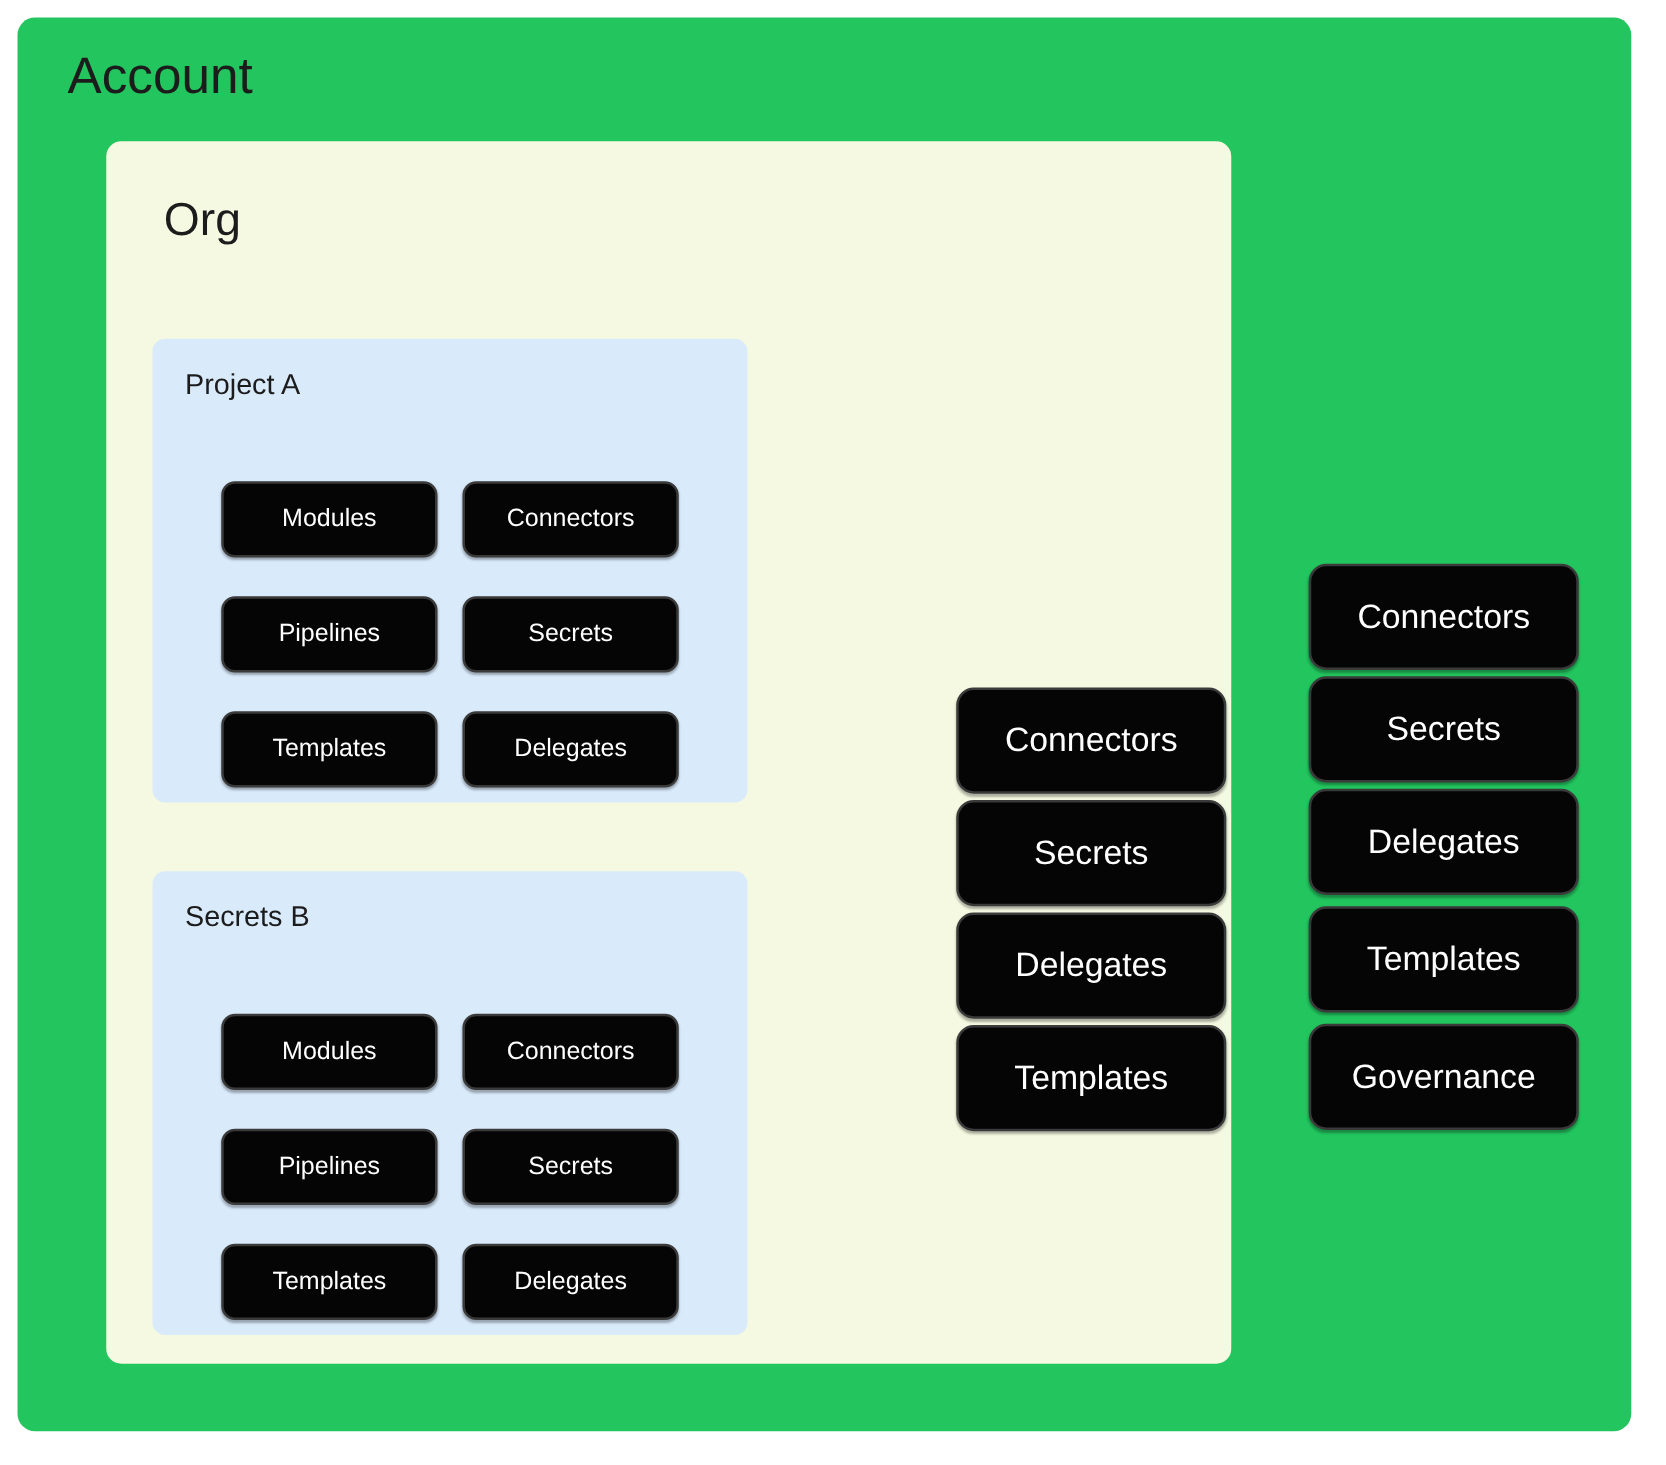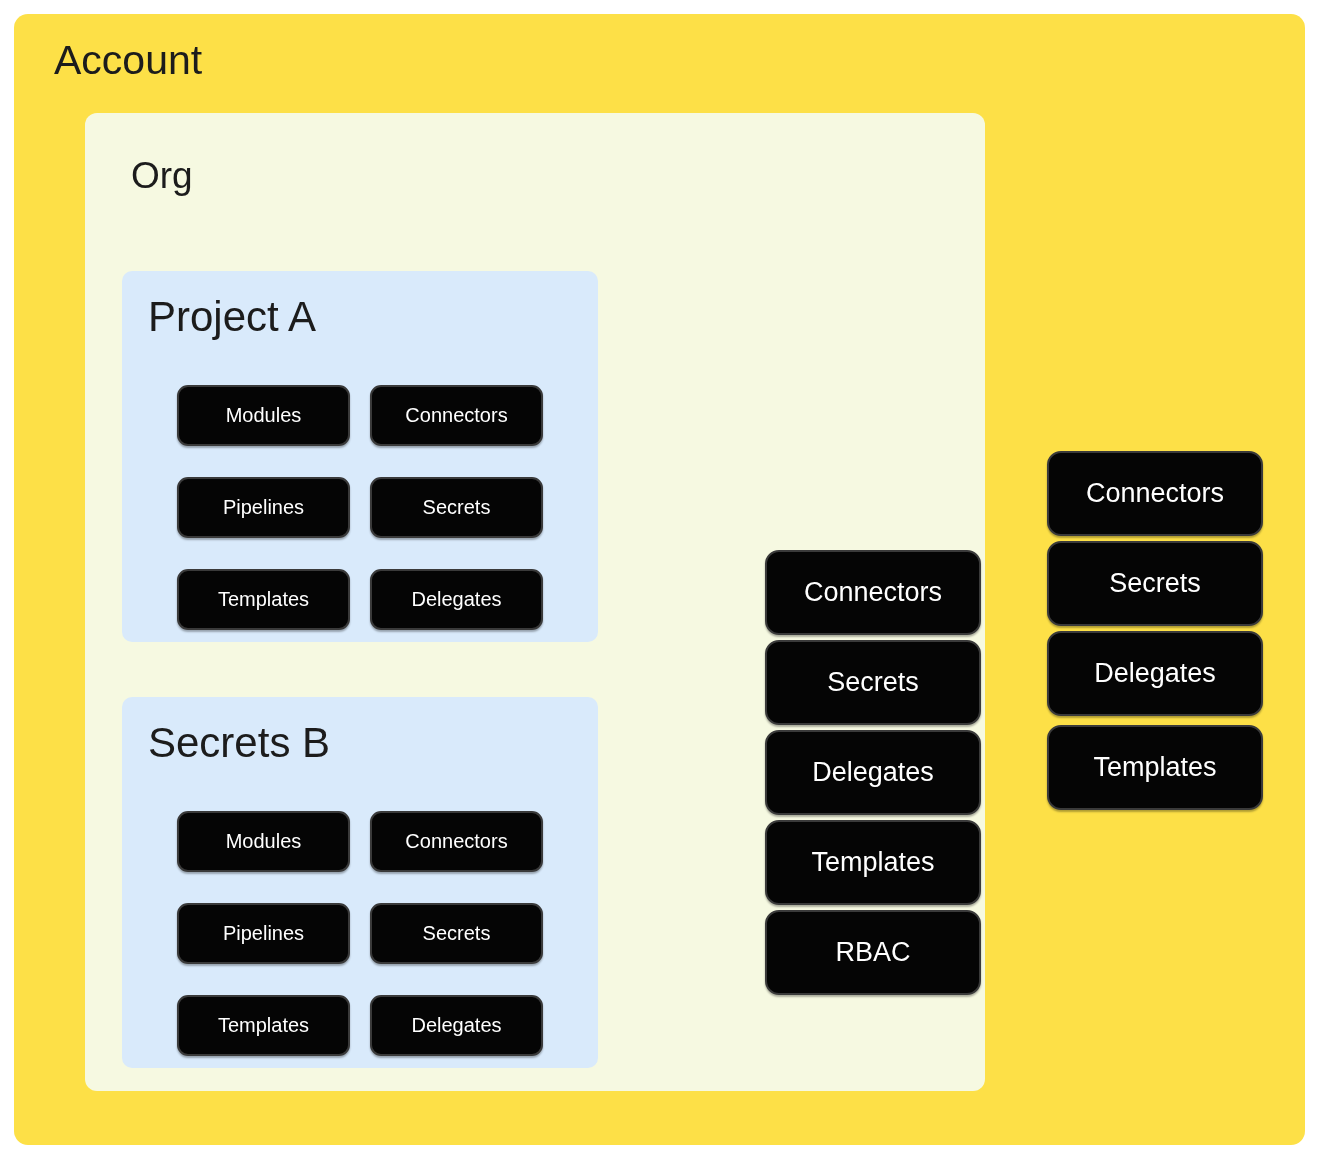--- a/index.html
+++ b/index.html
@@ -9,21 +9,21 @@
     font-family: "Liberation Sans", sans-serif;
     overflow: hidden;
   }
   #stage { position: relative; width: 1333px; height: 1172px; background: #ffffff; }
 
   
   .account-box {
     position: absolute;
     left: 14px; top: 14px;
     width: 1291px; height: 1131px;
-    background: #fde047;
+    background: #22c55e;
     border-radius: 14px;
   }
   .account-title {
     position: absolute;
     left: 40px; top: 26px;
     font-size: 41px;
     line-height: 1.0;
     color: #1c1c1c;
     font-weight: 400;
     letter-spacing: 0px;
@@ -53,21 +53,21 @@
     left: 37px;
     width: 476px;
     background: #d9eafb;
     border-radius: 10px;
   }
   .project-a { top: 158px; height: 371px; }
   .project-b { top: 584px; height: 371px; }
   .project-title {
     position: absolute;
     left: 26px; top: 25px;
-    font-size: 42px;
+    font-size: 23px;
     line-height: 1.0;
     color: #1c1c1c;
     font-weight: 400;
   }
 
   
   .project-grid {
     position: absolute;
     left: 55px; top: 114px;
     display: grid;
@@ -149,27 +149,27 @@
           <div class="pill pill-sm">Templates</div>
           <div class="pill pill-sm">Delegates</div>
         </div>
       </div>
 
       <div class="org-column">
         <div class="pill pill-lg">Connectors</div>
         <div class="pill pill-lg">Secrets</div>
         <div class="pill pill-lg">Delegates</div>
         <div class="pill pill-lg">Templates</div>
-        <div class="pill pill-lg">RBAC</div>
       </div>
 
     </div>
 
     <div class="account-column">
       <div class="pill pill-lg">Connectors</div>
       <div class="pill pill-lg">Secrets</div>
       <div class="pill pill-lg">Delegates</div>
       <div class="pill pill-lg gap-extra">Templates</div>
+      <div class="pill pill-lg gap-extra">Governance</div>
     </div>
 
   </div>
 
 </div>
 
 </body></html>

